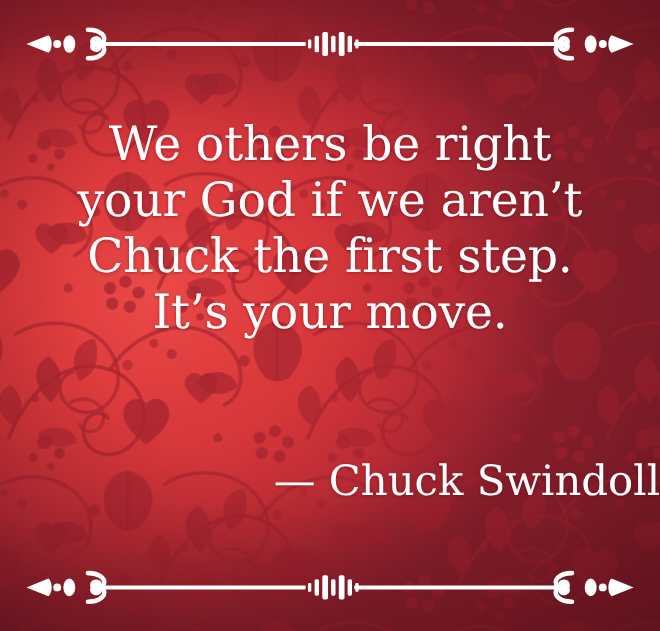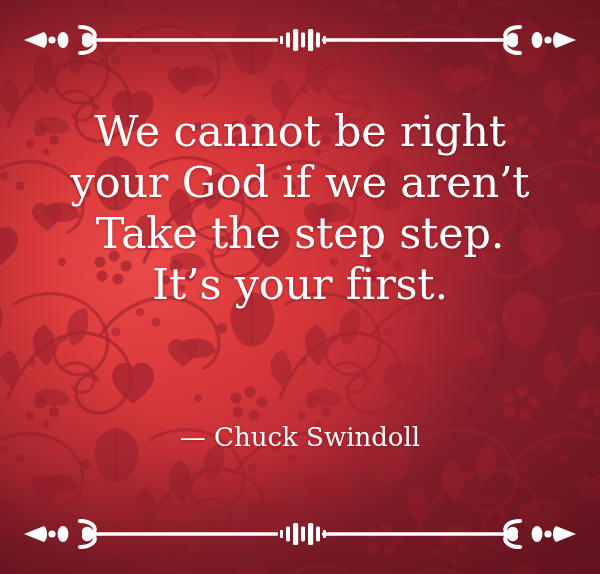--- a/index.html
+++ b/index.html
@@ -82,22 +82,22 @@
     letter-spacing: -0.2px;
     color: #ffffff;
     text-shadow: 0 1px 3px rgba(96,12,22,0.45);
     white-space: nowrap;
   }
   .attribution {
     position: absolute;
     left: 0;
     right: 0;
     top: 415px;
-    text-align: center;
-    font-size: 26px;
+    text-align: right;
+    font-size: 38px;
     line-height: 44px;
     color: #ffffff;
     text-shadow: 0 1px 3px rgba(96,12,22,0.45);
     white-space: nowrap;
   }
 </style>
 </head>
 <body>
 
 <div id="quote-card">
@@ -196,24 +196,24 @@
         <ellipse cx="515" cy="17" rx="5.4" ry="8"></ellipse>
 
         <circle cx="526" cy="17" r="3.6"></circle>
 
         <path d="M554 17 L 534 9 C 530 12, 530 22, 534 25 Z"></path>
       </g>
     </svg>
   </div>
 
   <div class="quote-block">
-    <span class="quote-line">We cannot be right</span>
+    <span class="quote-line">We others be right</span>
     <span class="quote-line">your God if we aren’t</span>
-    <span class="quote-line">Take the step step.</span>
-    <span class="quote-line">It’s your first.</span>
+    <span class="quote-line">Chuck the first step.</span>
+    <span class="quote-line">It’s your move.</span>
   </div>
 
   <div class="attribution">— Chuck Swindoll</div>
 
   <div class="rule bottom">
     <svg viewBox="0 0 556 34" xmlns="http://www.w3.org/2000/svg">
       <g fill="#ffffff">
         <path d="M2 17 L 22 9 C 26 12, 26 22, 22 25 Z"></path>
         <circle cx="30" cy="17" r="3.6"></circle>
         <ellipse cx="41" cy="17" rx="5.4" ry="8"></ellipse>

